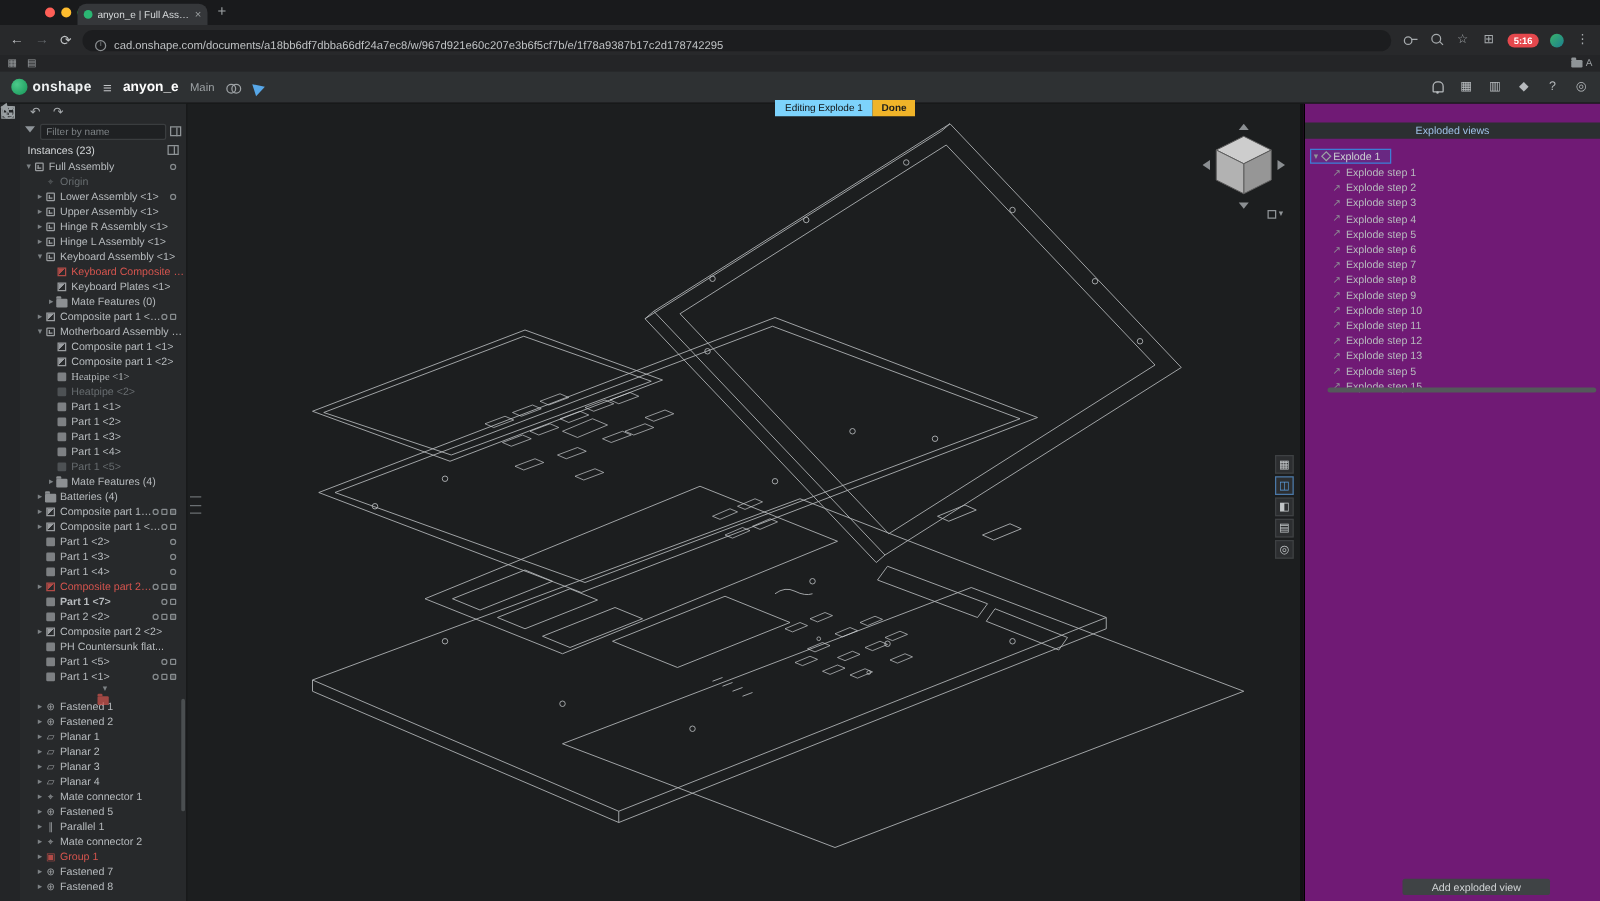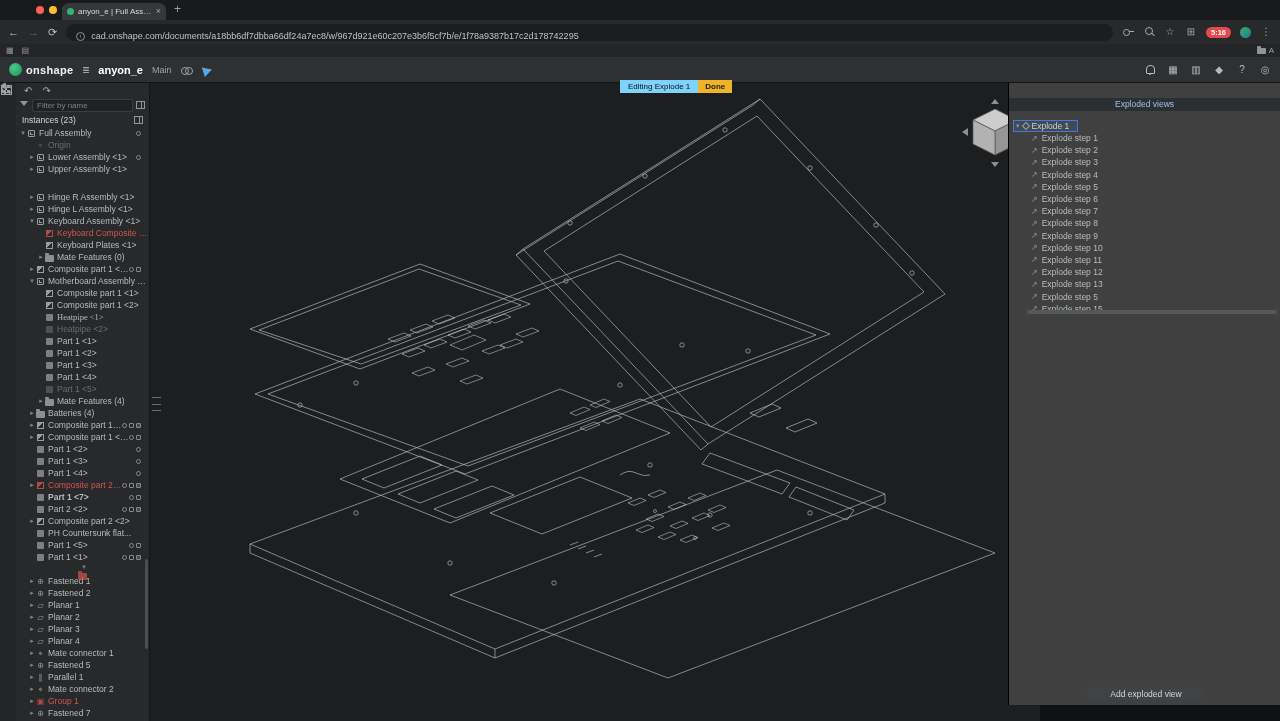--- a/index.html
+++ b/index.html
@@ -119,21 +119,21 @@
     border-bottom:1px solid #6a6f72; }
   .resize-grip::before { content:""; display:block; margin-top:6px; border-top:1px solid #6a6f72; }
 
   
   .banner { position:absolute; left:620px; top:80px; height:13px; display:flex; z-index:20; }
   .banner-label { background:#7dd3fc; color:#111; font-size:8px; line-height:13px; padding:0 8px; white-space:nowrap; }
   .banner-done { background:#f0b429; color:#1c1c1c; font-size:8px; font-weight:bold; line-height:13px;
     padding:0 7px; border:none; white-space:nowrap; }
 
   
-  .right-panel { position:absolute; right:0; top:83px; bottom:16px; width:272px; background:#404040; border-left:1px solid #000; }
+  .right-panel { position:absolute; right:0; top:83px; bottom:0; width:237px; background:#701a75; border-left:1px solid #000; }
   .rp-header { position:absolute; top:15px; left:0; right:0; height:13px; background:#2c2f31;
     font-size:8.5px; color:#9ec0e6; text-align:center; line-height:13px; }
   .rp-tree { position:absolute; top:31px; left:4px; right:0; bottom:22px; overflow:hidden; }
   .explode-root { display:inline-flex; align-items:center; gap:3px; height:12px; padding:0 8px 0 2px;
     border:1px solid #3e7dd6; background:rgba(61,125,214,.14); font-size:8.5px; color:#cdd1d3; }
   .explode-root .caret { font-size:7px; color:#8f9497; }
   .explode-ic { width:6px; height:6px; border:1px solid #9aa0a3; transform:rotate(45deg); }
   .step { height:12.2px; display:flex; align-items:center; gap:4px; padding-left:18px; font-size:8.5px; color:#b7bbbe; }
   .step-ic { font-size:8px; color:#8f9497; }
   .hscroll { position:absolute; top:227px; left:18px; right:3px; height:4px; background:#54585a; border-radius:2px; }
@@ -247,21 +247,21 @@
         <span class="tlabel">Lower Assembly &lt;1&gt;</span>
         <span class="trail">
           <i></i>
         </span>
       </div>
       <div class="trow" style="padding-left: 12px;">
         <span class="caret">▸</span>
         <span class="ti assembly"></span>
         <span class="tlabel">Upper Assembly &lt;1&gt;</span>
       </div>
-      <div class="trow" style="padding-left: 12px; margin-top: 16px;">
+      <div class="trow" style="padding-left: 12px;">
         <span class="caret">▸</span>
         <span class="ti assembly"></span>
         <span class="tlabel">Hinge R Assembly &lt;1&gt;</span>
       </div>
       <div class="trow" style="padding-left: 12px;">
         <span class="caret">▸</span>
         <span class="ti assembly"></span>
         <span class="tlabel">Hinge L Assembly &lt;1&gt;</span>
       </div>
       <div class="trow" style="padding-left: 12px;">

